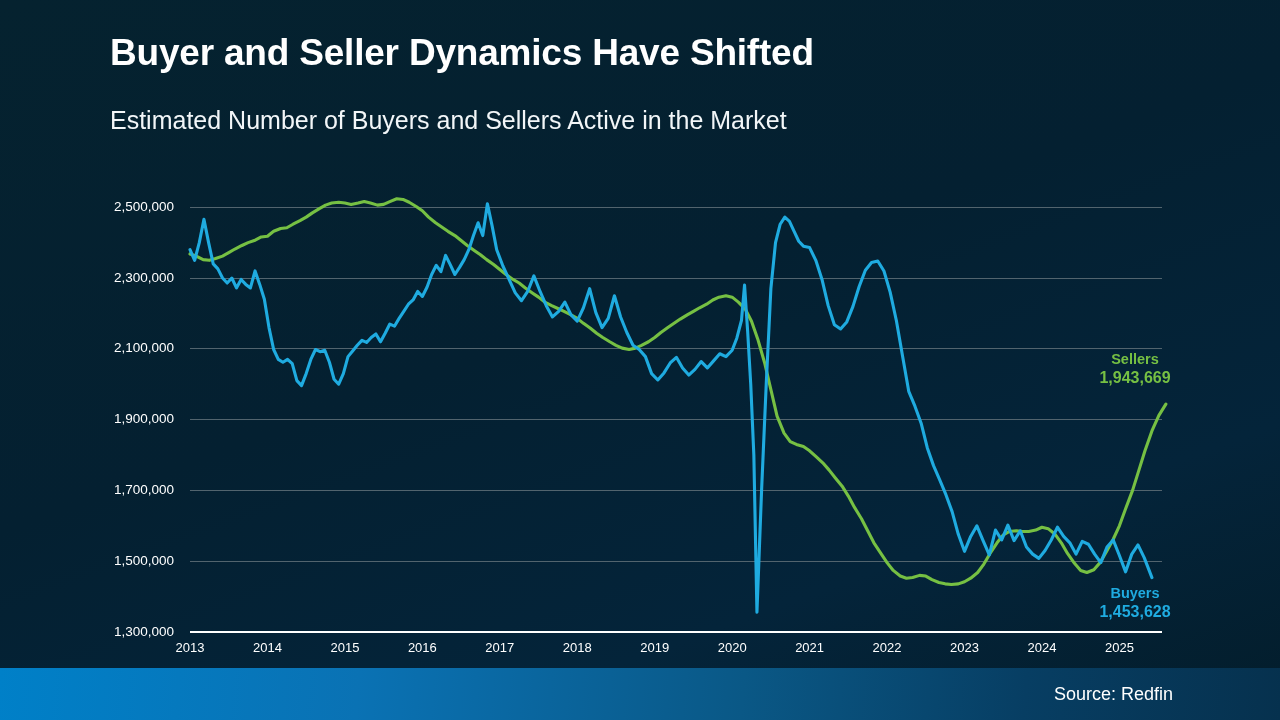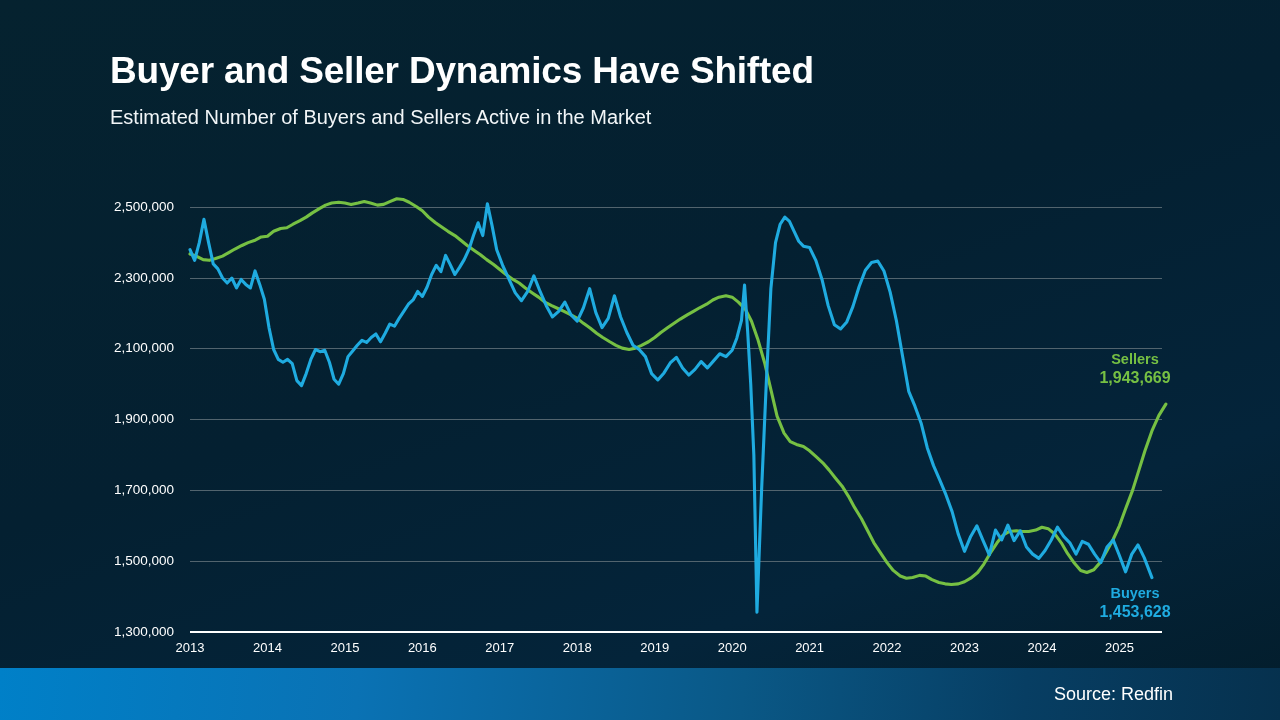--- a/index.html
+++ b/index.html
@@ -19,32 +19,32 @@
     position: absolute;
     inset: 0;
     width: 1280px;
     height: 720px;
     background: linear-gradient(160deg, #05222f 0%, #042031 45%, #04243a 75%, #031d2b 100%);
     overflow: hidden;
   }
   #title {
     position: absolute;
     left: 110px;
-    top: 50px;
+    top: 32px;
     font-size: 37px;
     font-weight: bold;
     color: #ffffff;
     letter-spacing: -0.2px;
     white-space: nowrap;
   }
   #subtitle {
     position: absolute;
     left: 110px;
     top: 106px;
-    font-size: 20px;
+    font-size: 25px;
     font-weight: normal;
     color: #f2f6f8;
     white-space: nowrap;
   }
   #plot-wrap {
     position: absolute;
     left: 0;
     top: 0;
     width: 1280px;
     height: 668px;

